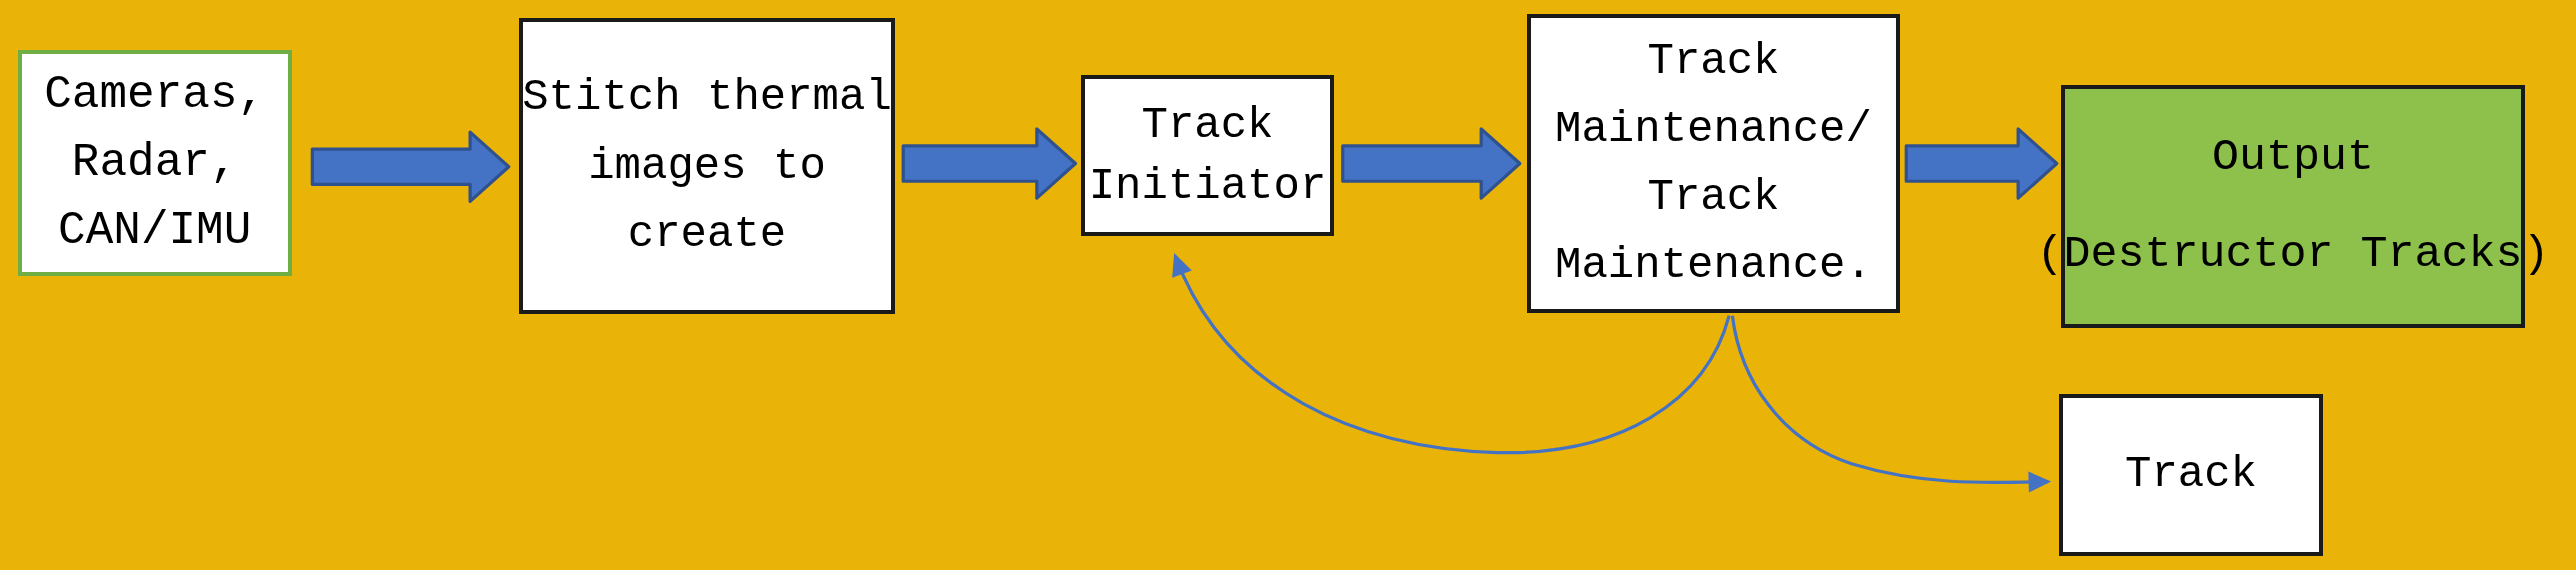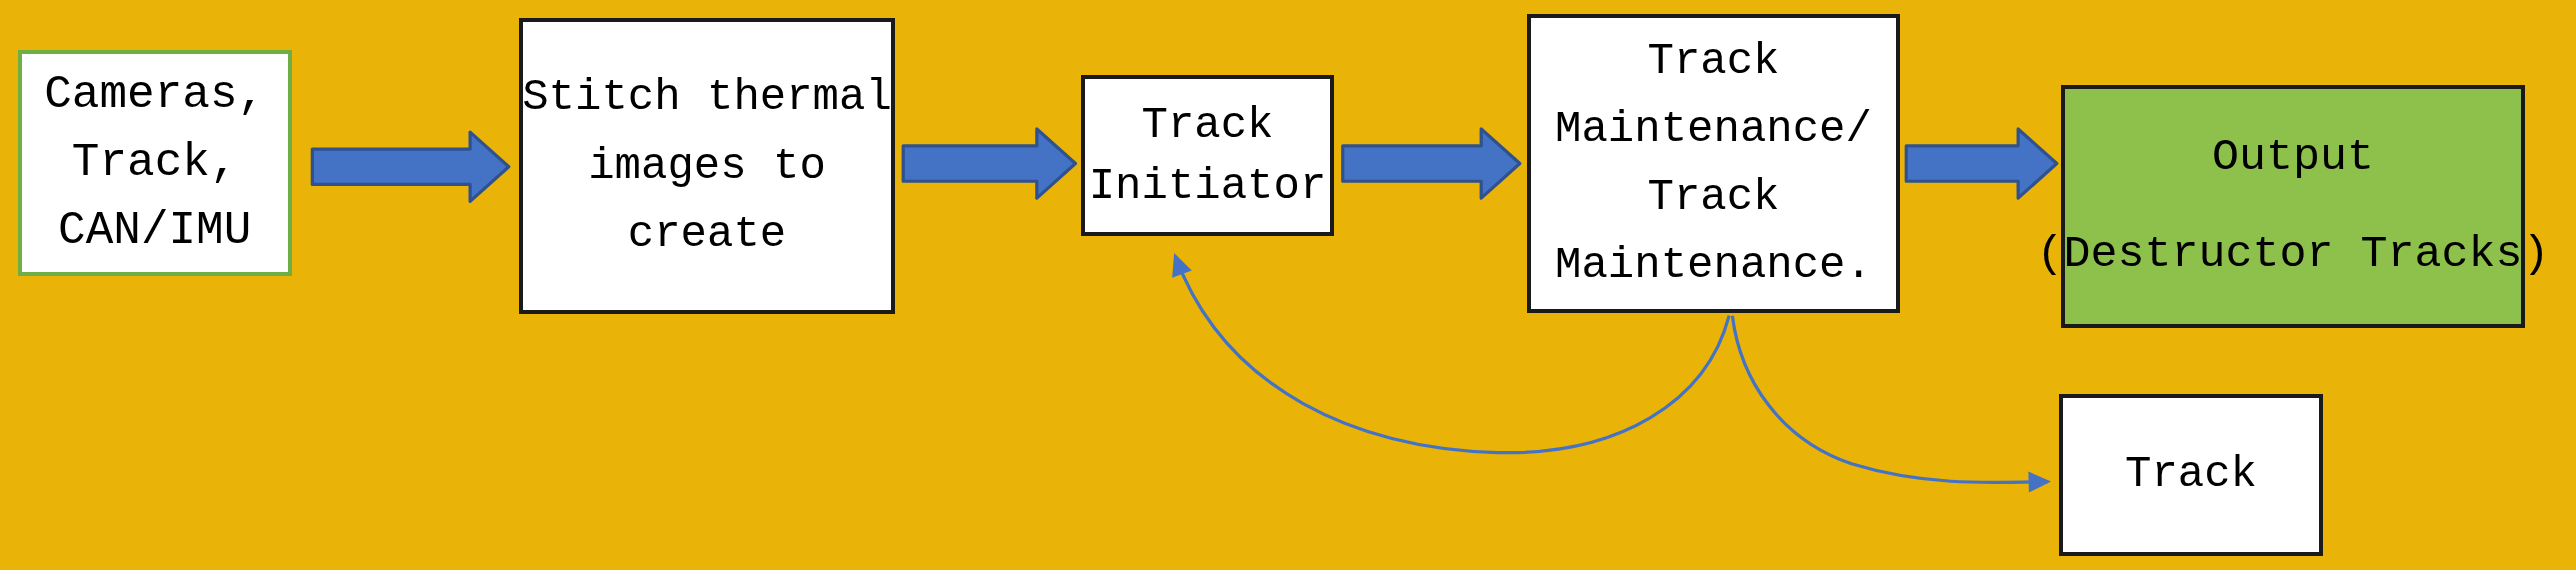--- a/index.html
+++ b/index.html
@@ -81,21 +81,21 @@
     <polygon points="1122,181 1288,181 1288,160 1336,203 1288,246 1288,225 1122,225" fill="#4472C4" stroke="#2F528F" stroke-width="4" stroke-linejoin="round"></polygon>
     <polygon points="1668,181 1840,181 1840,160 1888,203 1840,246 1840,225 1668,225" fill="#4472C4" stroke="#2F528F" stroke-width="4" stroke-linejoin="round"></polygon>
     <polygon points="2368,181 2507,181 2507,160 2555,203 2507,246 2507,225 2368,225" fill="#4472C4" stroke="#2F528F" stroke-width="4" stroke-linejoin="round"></polygon>
 
     <path d="M 2148 392 C 2120 500, 2010 566, 1860 562 C 1688 557, 1522 486, 1460 318" fill="none" stroke="#4472C4" stroke-width="4" marker-end="url(#thinArrowHead)"></path>
     <path d="M 2152 392 C 2162 472, 2212 546, 2300 576 C 2388 603, 2468 600, 2544 598" fill="none" stroke="#4472C4" stroke-width="4" marker-end="url(#thinArrowHead)"></path>
   </svg>
 
   <div class="node" id="node-sensors">
     <span>Cameras,</span>
-    <span>Track,</span>
+    <span>Radar,</span>
     <span>CAN/IMU</span>
   </div>
 
   <div class="node" id="node-stitch">
     <span>Stitch thermal</span>
     <span>images to</span>
     <span>create</span>
   </div>
 
   <div class="node" id="node-initiator">

